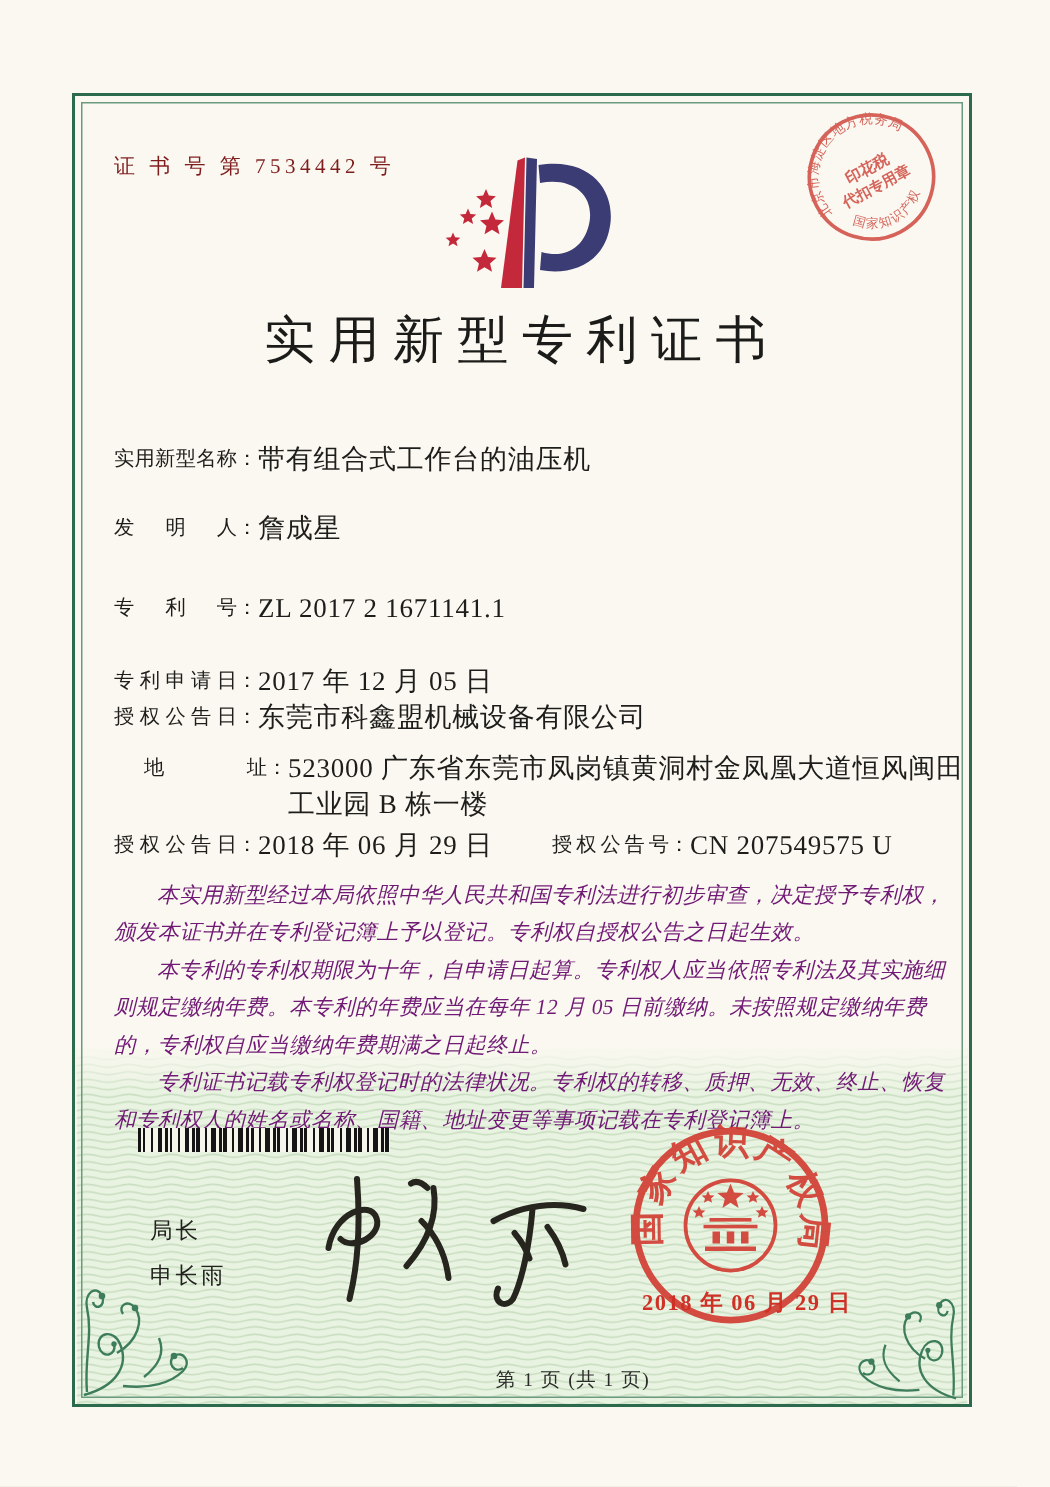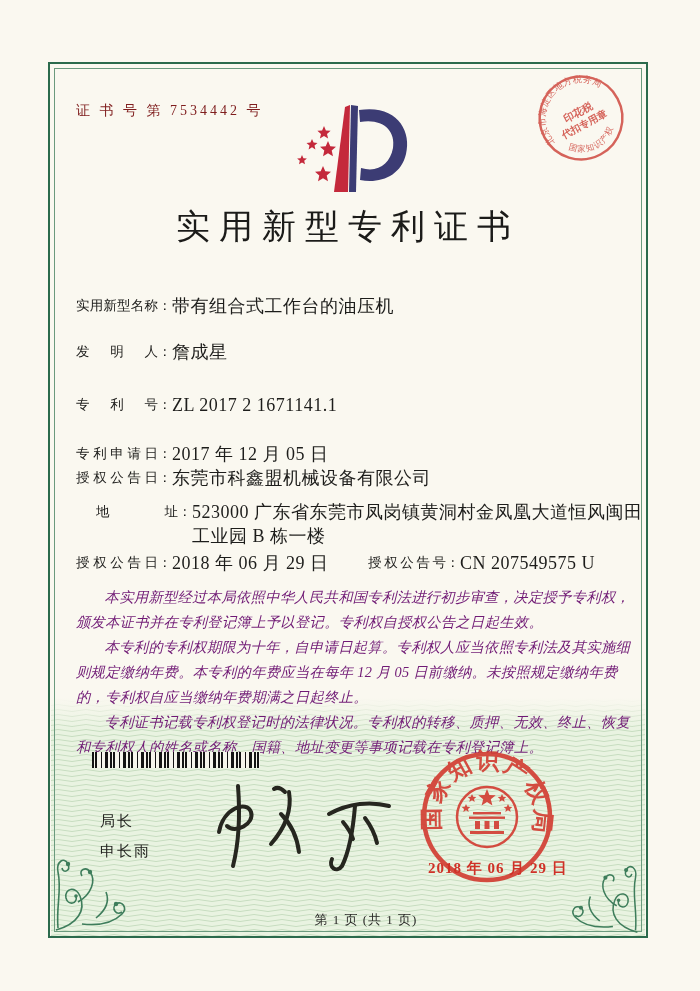--- a/index.html
+++ b/index.html
@@ -31,21 +31,21 @@
   
   .barcode{left:92px;top:752px;width:168px;height:16px;z-index:5;
     background:repeating-linear-gradient(90deg,#141414 0 2px,#f6f5ec 2px 3px,#141414 3px 5px,#f6f5ec 5px 9px,#141414 9px 10px,#f6f5ec 10px 13px,#141414 13px 16px,#f6f5ec 16px 18px);}
   
   .director{left:100px;top:806px;font-size:15px;letter-spacing:2px;color:#22221f;z-index:5;line-height:30px;}
   .signature{left:193px;top:772px;width:215px;height:100px;z-index:5;}
   .seal{left:419px;top:749px;width:136px;height:136px;z-index:6;opacity:.9;}
   .seal-date{left:428px;top:859px;width:140px;font-size:15px;font-weight:bold;letter-spacing:1px;
              color:#cf3127;z-index:7;}
   .tax-stamp{left:534px;top:71px;width:94px;height:94px;z-index:5;opacity:.85;}
-  .footer{left:48px;top:911px;width:636px;text-align:center;font-size:13px;letter-spacing:1px;z-index:5;color:#2a2a28;}
+  .footer{left:64px;top:911px;width:636px;text-align:center;font-size:13px;letter-spacing:1px;z-index:5;color:#2a2a28;}
   .ornament{z-index:4;pointer-events:none;}
 </style>
 </head>
 <body>
 
 <div class="page">
 
   <svg class="abs guilloche" viewBox="0 0 594 239" preserveAspectRatio="none">
     <defs>
       <pattern id="wav" width="28" height="5" patternUnits="userSpaceOnUse">

